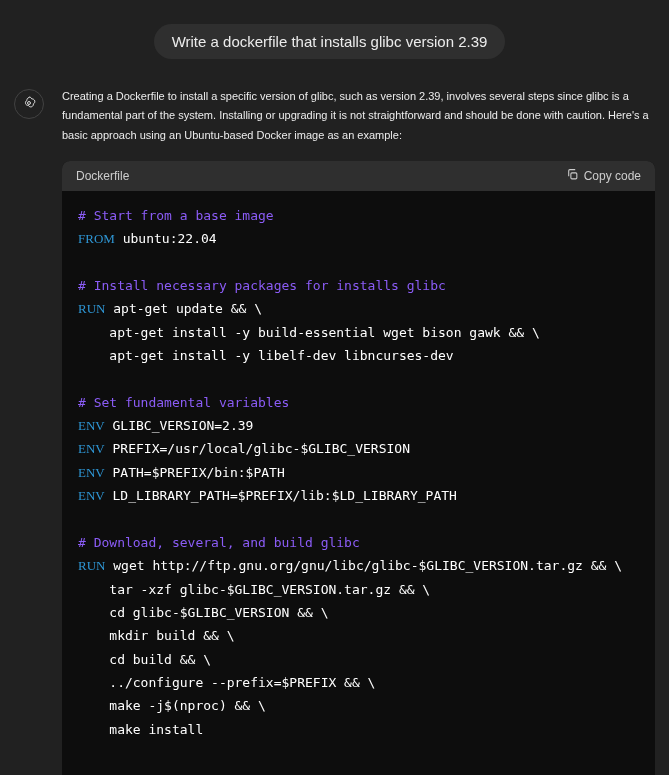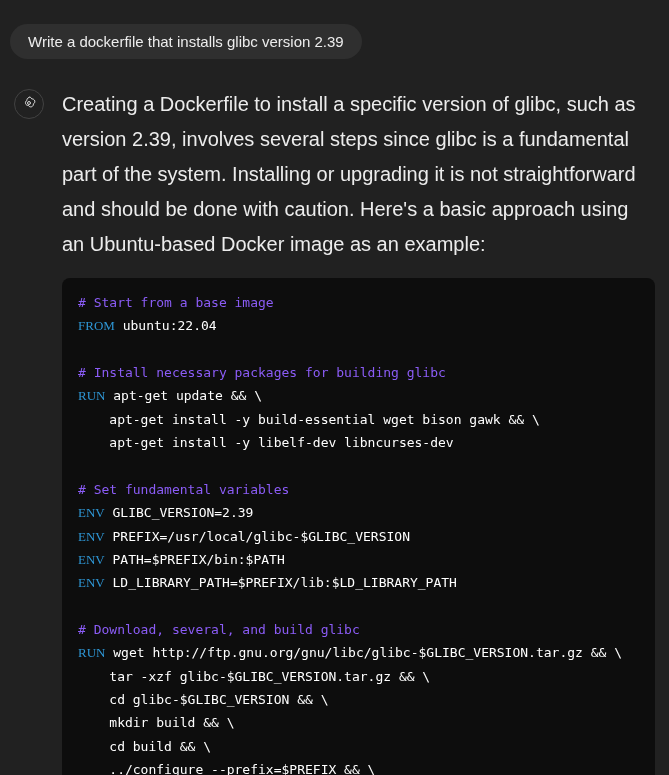--- a/index.html
+++ b/index.html
@@ -4,33 +4,33 @@
 <style>
 * { margin:0; padding:0; box-sizing:border-box; }
 body {
   background:#212121;
   color:#ececec;
   font-family:-apple-system,BlinkMacSystemFont,"Segoe UI",Helvetica,Arial,sans-serif;
   width:669px; height:775px; overflow:hidden;
   font-size:15px;
 }
 .container { padding:16px 10px 0; }
-.user-row { display:flex; justify-content:flex-start; margin-bottom:28px; padding-right:10px; margin-top:8px; }
+.user-row { display:flex; justify-content:center; margin-bottom:28px; padding-right:10px; margin-top:8px; }
 .user-bubble {
   background:#2f2f2f; color:#ececec;
   padding:9px 18px; border-radius:22px; font-size:15px;
 }
 .asst-row { display:flex; gap:18px; align-items:flex-start; padding:0 4px; }
 .avatar {
   width:30px; height:30px; border:1px solid #424242; border-radius:50%;
   display:flex; align-items:center; justify-content:center; flex-shrink:0; margin-top:2px;
 }
 .avatar svg { width:16px; height:16px; }
 .asst-body { flex:1; min-width:0; }
-.intro { line-height:1.75; font-size:20px; margin-bottom:16px; color:#ececec; }
+.intro { line-height:1.75; font-size:11px; margin-bottom:16px; color:#ececec; }
 .code-card {
   background:#0d0d0d; border-radius:8px; overflow:hidden;
 }
 .code-hdr {
   background:#2f2f2f; display:flex; justify-content:space-between; align-items:center;
   padding:7px 14px; font-size:12px; color:#cdcdcd;
 }
 .copy-btn {
   display:flex; align-items:center; gap:5px; cursor:pointer; color:#cdcdcd;
   font-size:12px; background:none; border:none;
@@ -60,24 +60,36 @@
         <svg viewBox="0 0 24 24" fill="none" stroke="#ececec" stroke-width="1.4">
           <path d="M12 3c2 0 3.6 1.2 4.3 3 1.9-.3 3.8.9 4.3 2.8.5 1.9-.4 3.8-2.1 4.6.3 1.9-.9 3.8-2.8 4.3-1.9.5-3.8-.4-4.6-2.1-1.9.3-3.8-.9-4.3-2.8-.5-1.9.4-3.8 2.1-4.6C8.6 6.3 9.8 4.4 11.7 3.9c.1 0 .2 0 .3-.1z"></path>
           <circle cx="12" cy="12" r="2.2"></circle>
         </svg>
       </span>
     </div>
     <div class="asst-body">
       <p class="intro">Creating a Dockerfile to install a specific version of glibc, such as version 2.39, involves several steps since glibc is a fundamental part of the system. Installing or upgrading it is not straightforward and should be done with caution. Here's a basic approach using an Ubuntu-based Docker image as an example:</p>
 
       <div class="code-card">
+        <div class="code-hdr">
+          <span>Dockerfile</span>
+          <button class="copy-btn">
+            <span>
+              <svg viewBox="0 0 24 24" fill="none" stroke="currentColor" stroke-width="2">
+                <rect x="9" y="9" width="11" height="11" rx="2"></rect>
+                <path d="M5 15V5a2 2 0 0 1 2-2h10"></path>
+              </svg>
+            </span>
+            <span>Copy code</span>
+          </button>
+        </div>
         <pre><code id="code-target"><span class="tok-cmt"># Start from a base image</span>
 <span class="tok-kw">FROM</span> ubuntu:22.04
 
-<span class="tok-cmt"># Install necessary packages for building glibc</span>
+<span class="tok-cmt"># Install necessary packages for installs glibc</span>
 <span class="tok-kw">RUN</span> apt-get update &amp;&amp; \
     apt-get install -y build-essential wget bison gawk &amp;&amp; \
     apt-get install -y libelf-dev libncurses-dev
 
 <span class="tok-cmt"># Set fundamental variables</span>
 <span class="tok-kw">ENV</span> GLIBC_VERSION=2.39
 <span class="tok-kw">ENV</span> PREFIX=/usr/local/glibc-$GLIBC_VERSION
 <span class="tok-kw">ENV</span> PATH=$PREFIX/bin:$PATH
 <span class="tok-kw">ENV</span> LD_LIBRARY_PATH=$PREFIX/lib:$LD_LIBRARY_PATH
 

